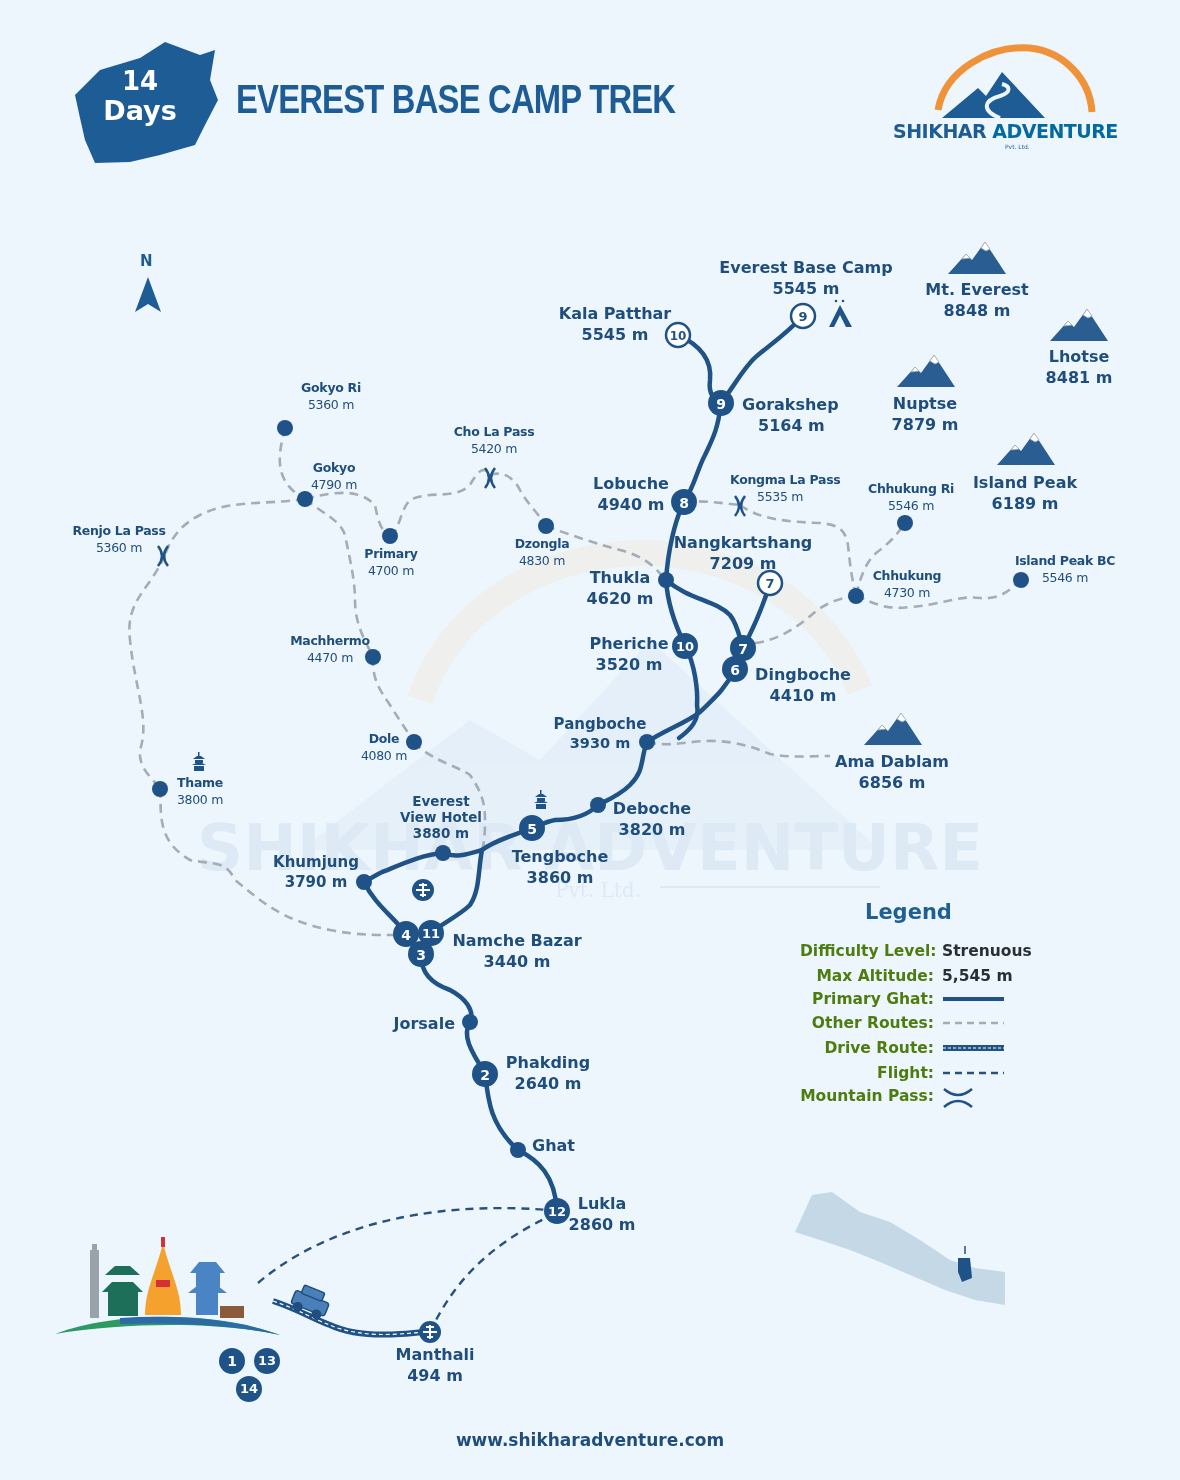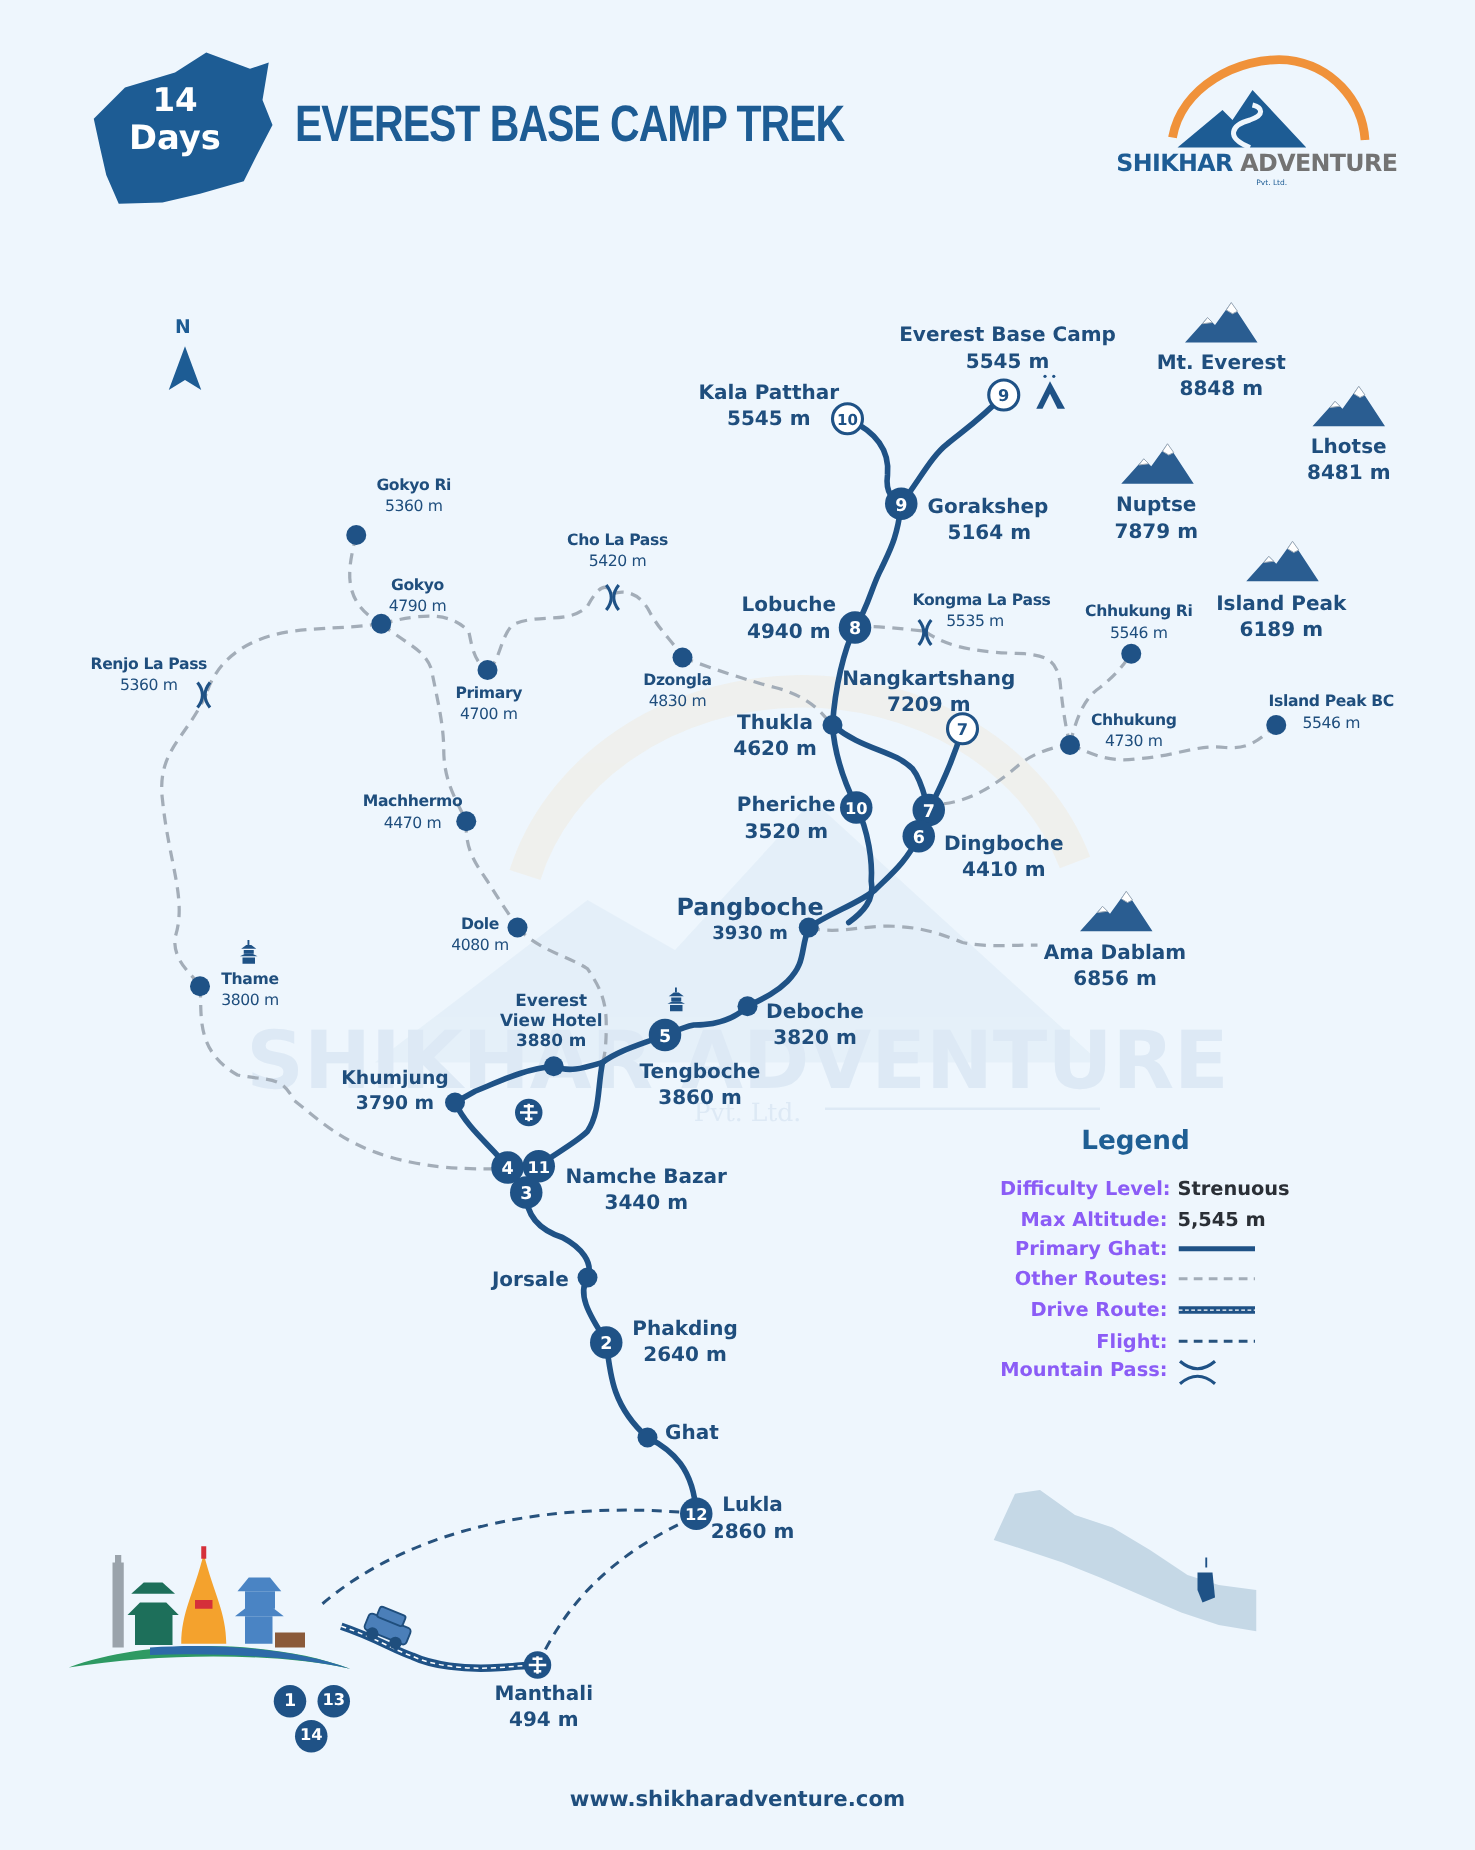--- a/index.html
+++ b/index.html
@@ -20,37 +20,37 @@
     position: absolute; left: 236px; top: 76px;
     font-family: "Liberation Sans", sans-serif; font-weight: bold;
     font-size: 41px; letter-spacing: -1px; color: #1d5c94;
     transform: scaleX(0.8); transform-origin: left center;
   }
   .logo-name {
     position: absolute; left: 893px; top: 120px; font-size: 19px; font-weight: bold;
     white-space: nowrap; letter-spacing: -0.5px;
   }
   .logo-name .a { color: #1d5c94; }
-  .logo-name .b { color: #737373; }
+  .logo-name .b { color: #0369a1; }
   .logo-sub { position: absolute; left: 1005px; top: 143px; font-size: 6px; color: #1d5c94; }
   .north-label { position: absolute; left: 140px; top: 252px; font-weight: bold; font-size: 15px; color: #1d5c94; }
 
   .lbl { position: absolute; text-align: center; white-space: nowrap; transform: translateX(-50%); }
   .lbl .n { display: block; font-weight: bold; }
   .lbl .e { display: block; }
   .big .n { font-size: 16px; color: #1f4e7d; }
   .big .e { font-size: 16px; color: #1f4e7d; font-weight: bold; margin-top: 2px; }
   .small .n { font-size: 12.5px; color: #1f4e7d; letter-spacing: -0.3px; }
   .small .e { font-size: 12.5px; color: #1f4e7d; letter-spacing: -0.3px; margin-top: 2px; }
   .left { transform: none; text-align: left; }
   .right { transform: translateX(-100%); text-align: right; }
 
   .legend { position: absolute; left: 800px; top: 900px; width: 240px; }
   .legend-title { position: absolute; left: 65px; top: 0; font-size: 21px; font-weight: bold; color: #1f5f94; }
-  .legend-row { position: absolute; left: 0; width: 134px; text-align: right; font-size: 15.5px; font-weight: bold; color: #8b5cf6; white-space: nowrap; }
+  .legend-row { position: absolute; left: 0; width: 134px; text-align: right; font-size: 15.5px; font-weight: bold; color: #4d7c0f; white-space: nowrap; }
   .legend-val { position: absolute; left: 142px; font-size: 15.5px; font-weight: bold; color: #2a2f36; white-space: nowrap; }
   .website { position: absolute; left: 0; width: 1180px; top: 1430px; text-align: center; font-size: 17px; font-weight: bold; color: #1f4e7d; }
   .day-badge { position: absolute; width: 26px; height: 26px; border-radius: 50%; background: #1f5286; color: #fff; font-weight: bold; font-size: 14px; text-align: center; line-height: 26px; }
 </style>
 </head>
 <body>
 
 <svg id="map-svg" viewBox="0 0 1180 1480">
 
   <g opacity="0.35">
@@ -331,21 +331,21 @@
 </div>
 <div class="lbl big" style="left:629px;top:634px;">
   <span class="n">Pheriche</span>
     <span class="e">3520 m</span>
 </div>
 <div class="lbl big" style="left:803px;top:665px;">
   <span class="n">Dingboche</span>
     <span class="e">4410 m</span>
 </div>
 <div class="lbl big" style="left:600px;top:715px;">
-  <span class="n" style="font-size:19px">Pangboche</span>
+  <span class="n" style="font-size:15px">Pangboche</span>
     <span class="e" style="font-size:14.5px">3930 m</span>
 </div>
 <div class="lbl big" style="left:652px;top:799px;">
   <span class="n">Deboche</span>
     <span class="e">3820 m</span>
 </div>
 <div class="lbl big" style="left:560px;top:847px;">
   <span class="n">Tengboche</span>
     <span class="e">3860 m</span>
 </div>

